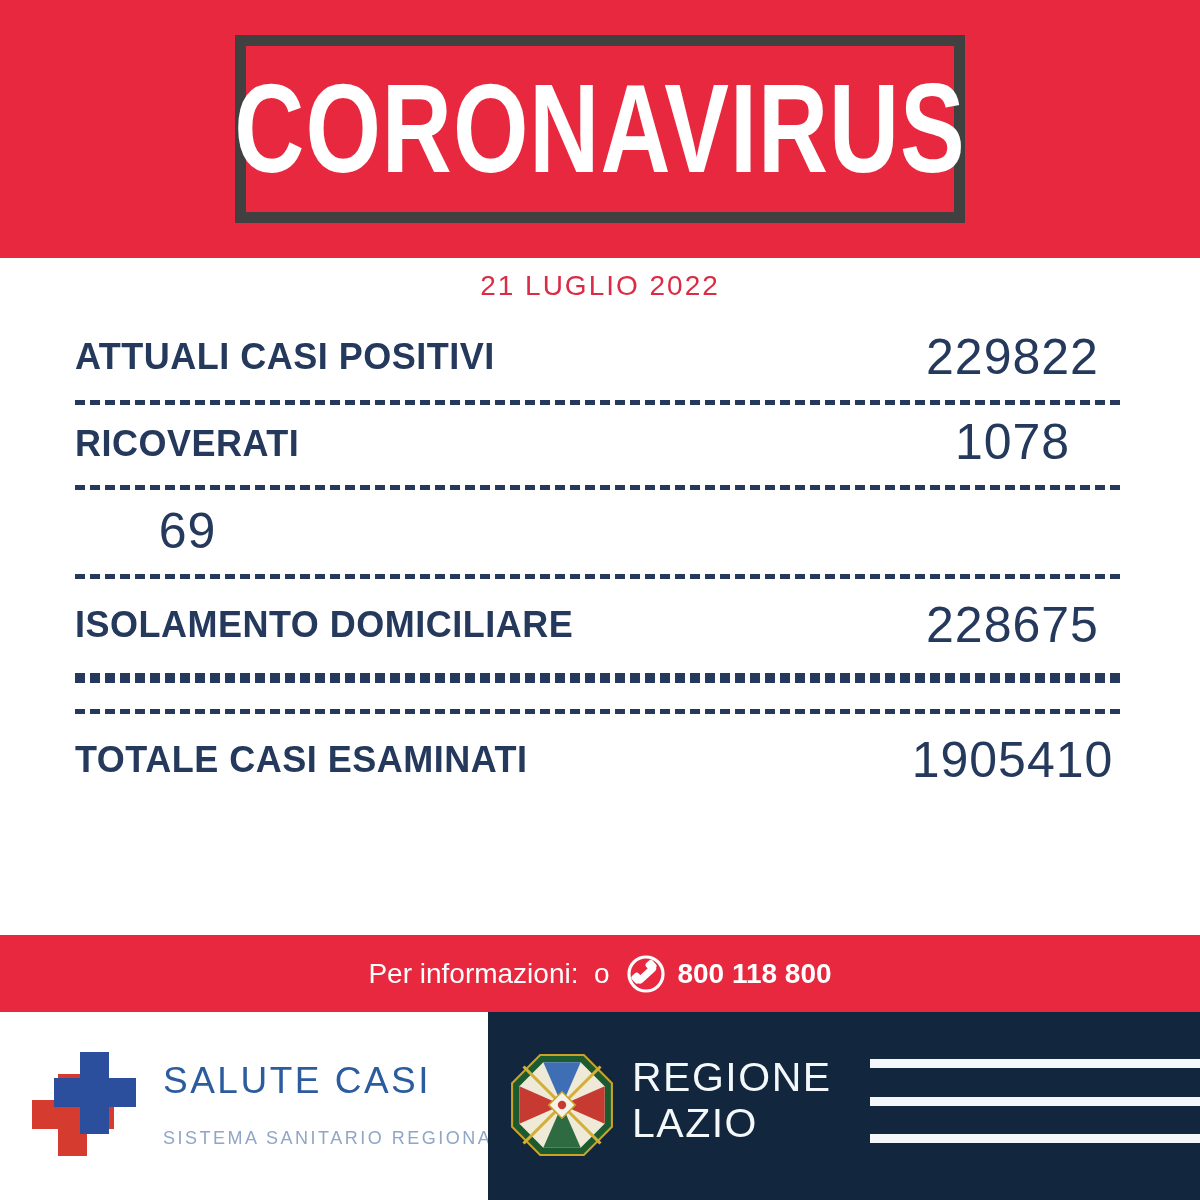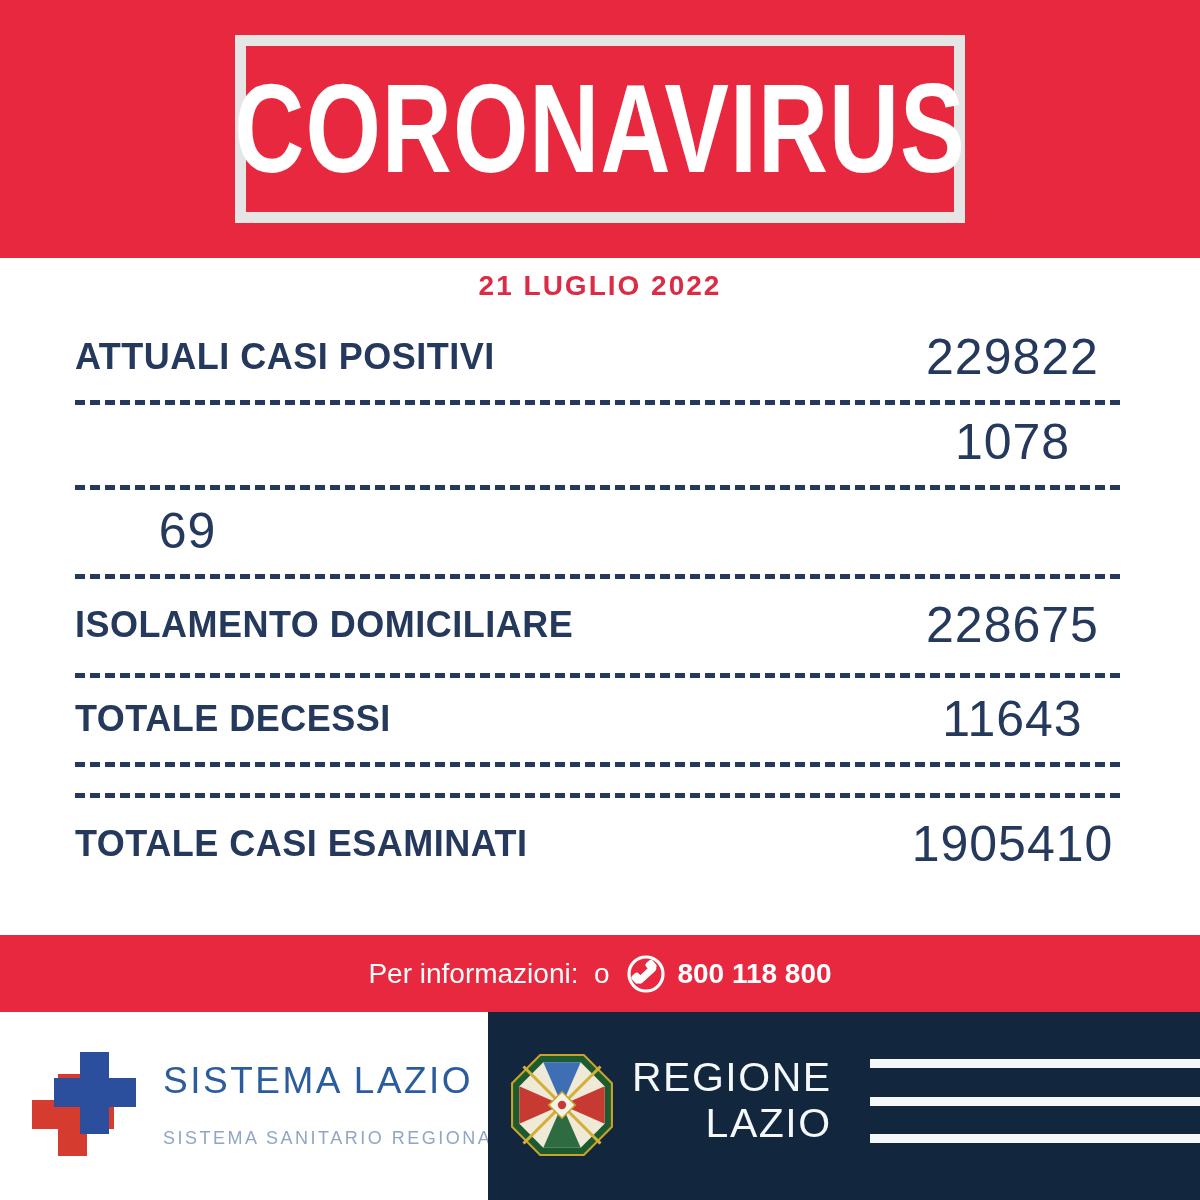--- a/index.html
+++ b/index.html
@@ -6,32 +6,32 @@
   body{
     width:1200px;height:1200px;position:relative;background:#ffffff;
     font-family:"Liberation Sans", sans-serif;overflow:hidden;
   }
   
   .banner{
     position:absolute;top:0;left:0;width:1200px;height:258px;
     background:#E7283E;display:flex;align-items:center;justify-content:center;
   }
   .banner-box{
-    width:708px;height:166px;border:11px solid #e5e5e5;
+    width:708px;height:166px;border:11px solid #404040;
     display:flex;align-items:center;justify-content:center;
   }
   .banner-title{
     color:#ffffff;font-size:97px;font-weight:bold;letter-spacing:1px;
     display:inline-block;transform:scaleY(1.30);transform-origin:center;
     white-space:nowrap;
   }
   
   .date-line{
     position:absolute;top:270px;left:0;width:1200px;text-align:center;
-    color:#DB2B45;font-size:28px;font-weight:bold;letter-spacing:2px;
+    color:#DB2B45;font-size:28px;font-weight:normal;letter-spacing:2px;
   }
   
   .stats{position:absolute;top:316px;left:75px;width:1050px;color:#24395C;}
   .stat-row{display:flex;align-items:center;padding:12px 0 14px 0;}
   .stat-row .label-wrap{flex:1;min-width:0;}
   .stat-label{
     font-size:36px;font-weight:bold;letter-spacing:0.5px;line-height:44px;
     white-space:pre-line;
   }
   .stat-sublabel{font-size:26px;font-weight:bold;letter-spacing:0px;line-height:30px;}
@@ -59,21 +59,21 @@
   .salute-area{position:absolute;left:0;top:0;width:488px;height:188px;background:#ffffff;}
   .cross-logo{position:absolute;left:32px;top:40px;}
   .salute-text{position:absolute;left:163px;top:48px;}
   .salute-title{
     color:#2B5C9E;font-size:37px;letter-spacing:2.5px;font-weight:normal;white-space:nowrap;
   }
   .salute-subtitle{
     color:#8FA6C5;font-size:18px;letter-spacing:2.5px;margin-top:26px;white-space:nowrap;
   }
   .regione-panel{
-    position:absolute;left:488px;top:0;width:712px;height:188px;background:#12273D;text-align:right;
+    position:absolute;left:488px;top:0;width:712px;height:188px;background:#12273D;
   }
   .emblem{position:absolute;left:22px;top:38px;}
   .regione-title{
     position:absolute;left:144px;top:42px;color:#F4F8FB;font-size:41px;
     letter-spacing:1.5px;line-height:46px;white-space:pre-line;font-weight:normal;
   }
   .stripe{position:absolute;left:382px;width:330px;height:9px;background:#F4F8FB;}
   .stripe-1{top:47px;}
   .stripe-2{top:85px;}
   .stripe-3{top:122px;}
@@ -94,44 +94,39 @@
   <div class="stat-row">
     <div class="label-wrap">
       <div class="stat-label">ATTUALI CASI POSITIVI</div>
     </div>
     <div class="stat-value">229822</div>
   </div>
   <div class="divider"></div>
 
   <div class="stat-row row-ricoverati">
     <div class="label-wrap">
+      <div class="stat-label">RICOVERATI</div>
     </div>
     <div class="stat-value">1078</div>
   </div>
   <div class="divider"></div>
 
   <div class="stat-row">
     <div class="stat-value">69</div>
   </div>
   <div class="divider"></div>
 
   <div class="stat-row row-pad-lg">
     <div class="label-wrap">
       <div class="stat-label">ISOLAMENTO DOMICILIARE</div>
     </div>
     <div class="stat-value">228675</div>
   </div>
   <div class="divider"></div>
 
-  <div class="stat-row">
-    <div class="label-wrap">
-      <div class="stat-label">TOTALE DECESSI</div>
-    </div>
-    <div class="stat-value">11643</div>
-  </div>
   <div class="divider"></div>
 
   <div class="stat-row">
   </div>
   <div class="divider"></div>
 
   <div class="stat-row row-pad-lg">
     <div class="label-wrap">
       <div class="stat-label">TOTALE CASI ESAMINATI</div>
     </div>
@@ -167,21 +162,21 @@
           <rect x="26" y="22" width="29" height="82"></rect>
         </g>
 
         <g fill="#2B4F9D">
           <rect x="22" y="26" width="82" height="29"></rect>
           <rect x="48" y="0" width="29" height="82"></rect>
         </g>
       </svg>
     </div>
     <div class="salute-text">
-      <div class="salute-title">SISTEMA LAZIO</div>
+      <div class="salute-title">SALUTE CASI</div>
       <div class="salute-subtitle">SISTEMA SANITARIO REGIONALE</div>
     </div>
   </div>
 
   <div class="regione-panel">
     <div class="emblem">
       <svg width="104" height="110" viewBox="0 0 100 100">
         <polygon points="29,2 71,2 98,29 98,71 71,98 29,98 2,71 2,29" fill="#1C5A30" stroke="#C9A227" stroke-width="2"></polygon>
         <polygon points="32,9 68,9 91,32 91,68 68,91 32,91 9,68 9,32" fill="#EFE9D8"></polygon>
         <polygon points="50,50 9,32 9,68" fill="#C63A31"></polygon>

